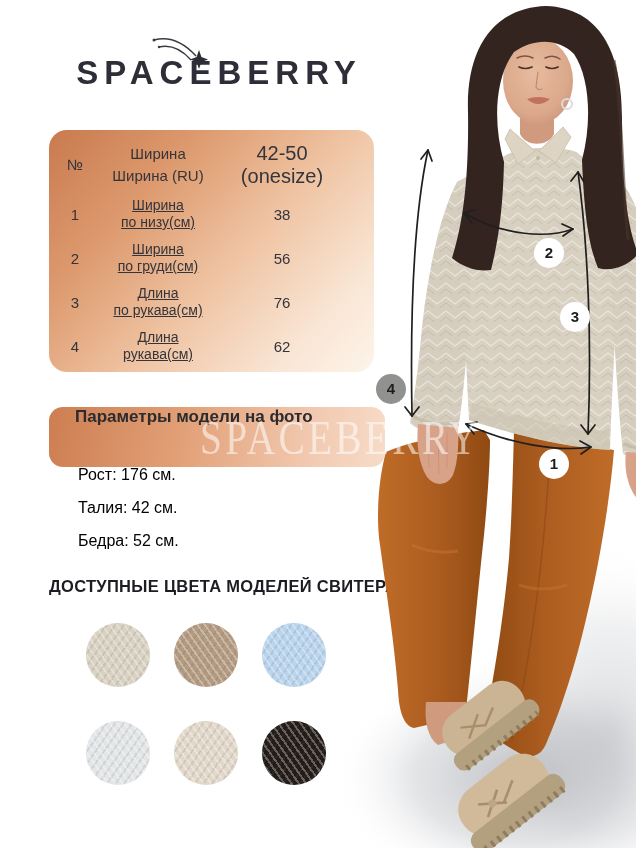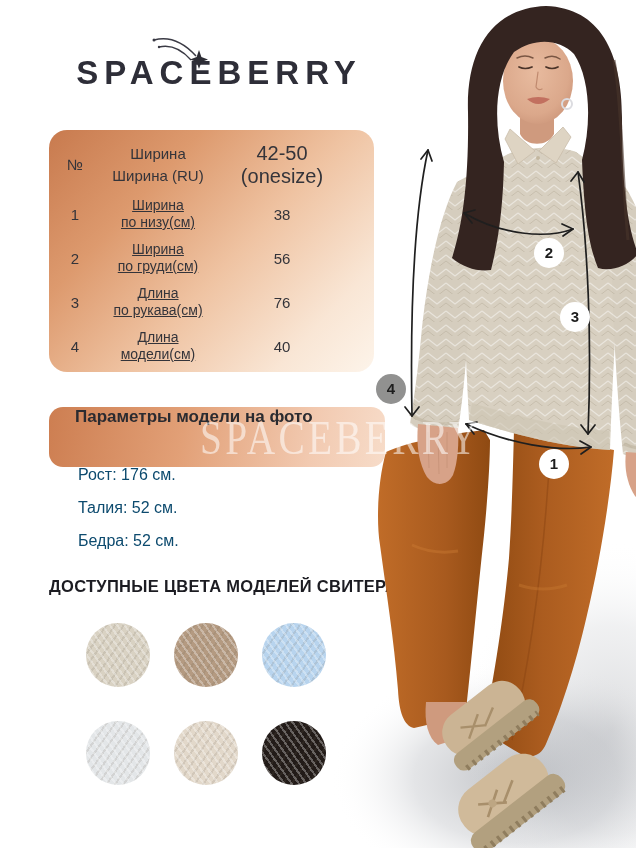--- a/index.html
+++ b/index.html
@@ -21,21 +21,21 @@
   .cell-h{font-size:15px;line-height:1.45;}
   .cell-v{font-size:20px;}
   .cell-n{font-size:15px;}
   .cell-l{font-size:14px;line-height:1.25;text-decoration:underline;}
 
   
   .params-banner{position:absolute;left:35px;top:407px;width:336px;height:60px;
                  border-radius:14px;box-sizing:border-box;display:flex;align-items:flex-start;
                  padding-left:26px;font-size:17px;font-weight:700;color:#2b2b30;
                  background:linear-gradient(100deg,#cd7e51 0%,#e2a077 40%,#f2cab1 78%,#f7dcc9 100%);}
-  .params-list{position:absolute;left:64px;top:466px;font-size:16px;color:#0c4a6e;}
+  .params-list{position:absolute;left:64px;top:466px;font-size:16px;color:#000000;}
   .params-list div{height:33px;}
 
   
   .colors-title{position:absolute;left:35px;top:577px;font-size:16.5px;font-weight:700;
                 color:#1c1c22;letter-spacing:.3px;}
   .swatches{position:absolute;left:72px;top:623px;display:grid;
             grid-template-columns:repeat(3,64px);column-gap:24px;row-gap:34px;}
   .swatch{width:64px;height:64px;border-radius:50%;position:relative;}
   .swatch::after{content:"";position:absolute;inset:0;border-radius:50%;
      background:
@@ -91,32 +91,32 @@
       <div class="cell-n">3</div>
       <div class="cell-l">
         <div>Длина</div>
           <div>по рукава(см)</div>
       </div>
       <div class="cell-n">76</div>
 
       <div class="cell-n">4</div>
       <div class="cell-l">
         <div>Длина</div>
-          <div>модели(см)</div>
-      </div>
-      <div class="cell-n">40</div>
+          <div>рукава(см)</div>
+      </div>
+      <div class="cell-n">62</div>
     </div>
   </div>
 
   <div class="params-banner">
     <span>Параметры модели на фото</span>
   </div>
   <div class="params-list">
     <div>Рост: 176 см.</div>
-    <div>Талия: 52 см.</div>
+    <div>Талия: 42 см.</div>
     <div>Бедра: 52 см.</div>
   </div>
 
   <div class="colors-title">ДОСТУПНЫЕ ЦВЕТА МОДЕЛЕЙ СВИТЕРА:</div>
   <div class="swatches">
     <div class="swatch" title="oatmeal-beige" style="background: rgb(217, 210, 195);"></div>
     <div class="swatch" title="taupe-brown" style="background: rgb(180, 154, 129);"></div>
     <div class="swatch" title="light-blue" style="background: rgb(184, 212, 238);"></div>
     <div class="swatch" title="white-gray" style="background: rgb(227, 230, 232);"></div>
     <div class="swatch" title="ivory-cream" style="background: rgb(226, 216, 202);"></div>

